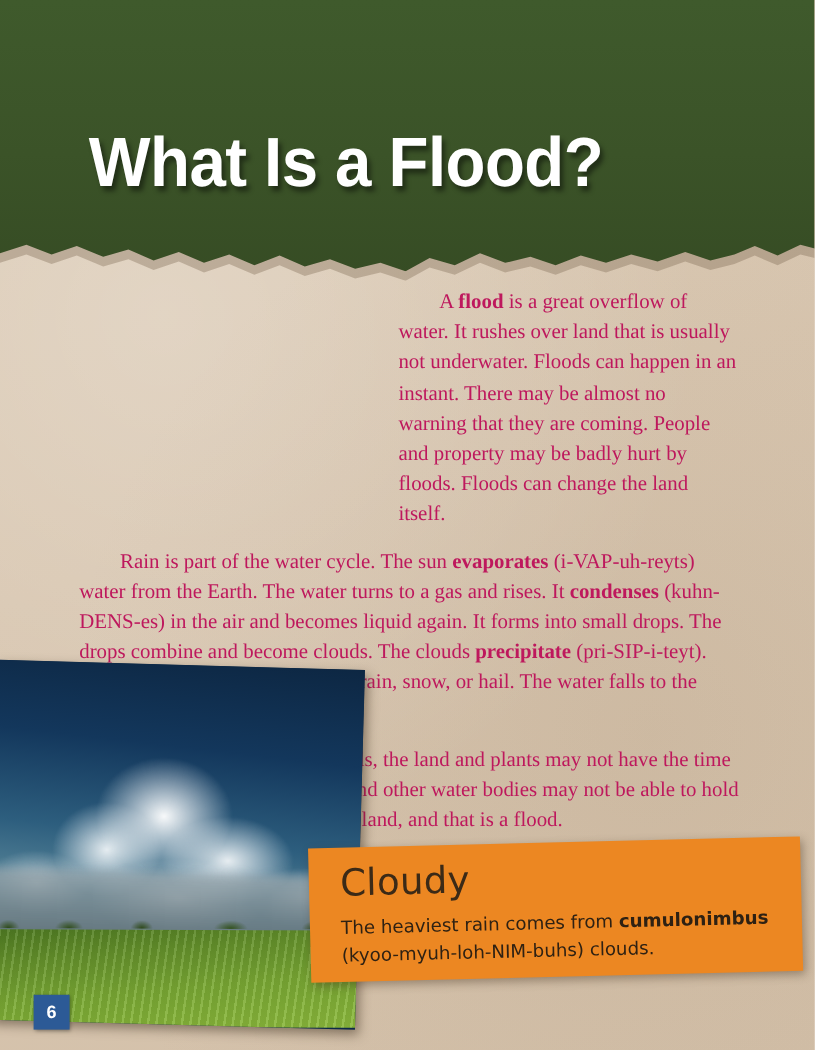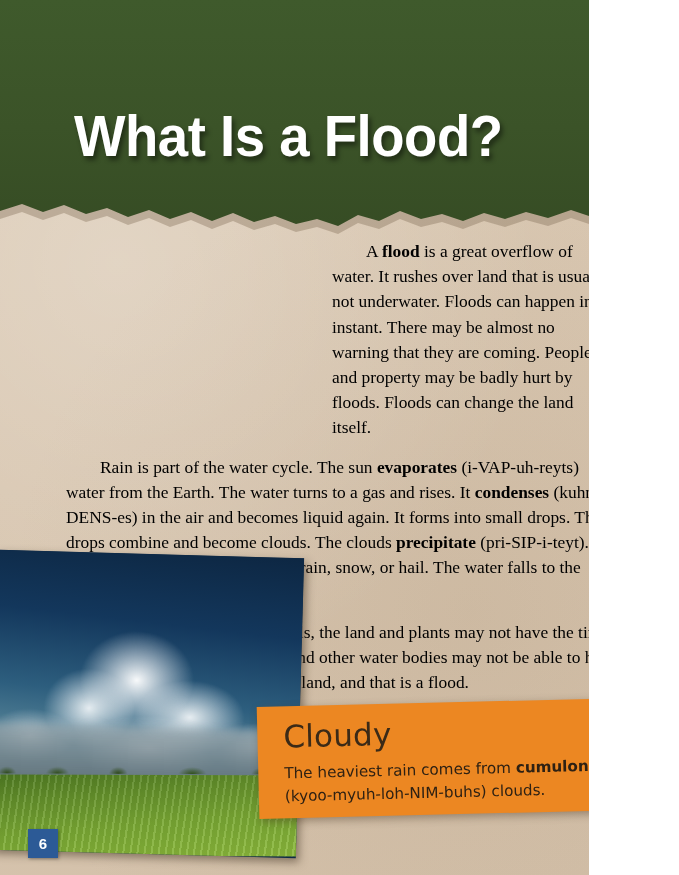--- a/index.html
+++ b/index.html
@@ -6,21 +6,21 @@
     margin: 0;
     padding: 0;
     background: #ffffff;
   }
   body {
     font-family: "Liberation Serif", serif;
   }
 
   #page {
     position: relative;
-    width: 589px;
+    width: 679px;
     height: 875px;
     overflow: hidden;
     background: #dac9b4;
     text-decoration: underline;
   }
 
   
   .paper-texture {
     position: absolute;
     inset: 0;
@@ -107,21 +107,21 @@
   }
 
   
   .article {
     position: absolute;
     left: 66px;
     top: 239px;
     width: 550px;
     font-size: 17.4px;
     line-height: 25.2px;
-    color: #000000;
+    color: #be185d;
     text-align: left;
   }
   .article p {
     margin: 0 0 14px 0;
     text-indent: 34px;
   }
   .article p:last-child { margin-bottom: 0; }
   .article b { font-weight: bold; }
 
   

